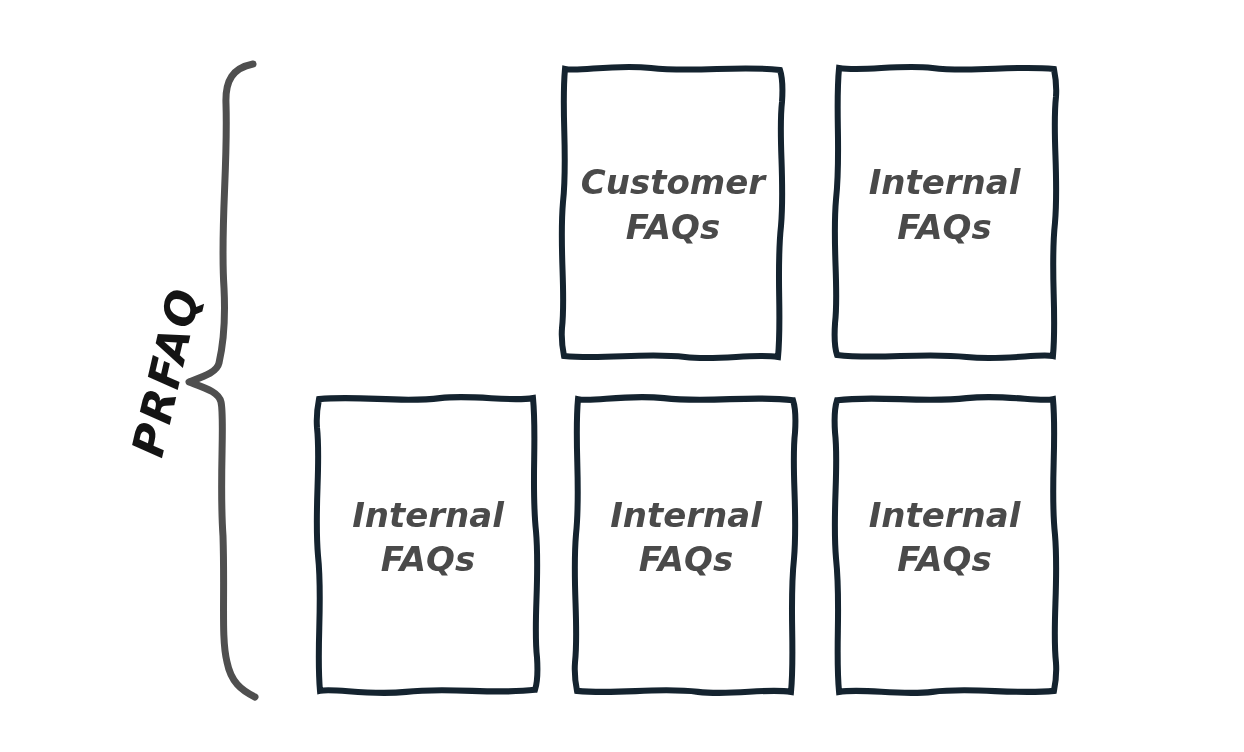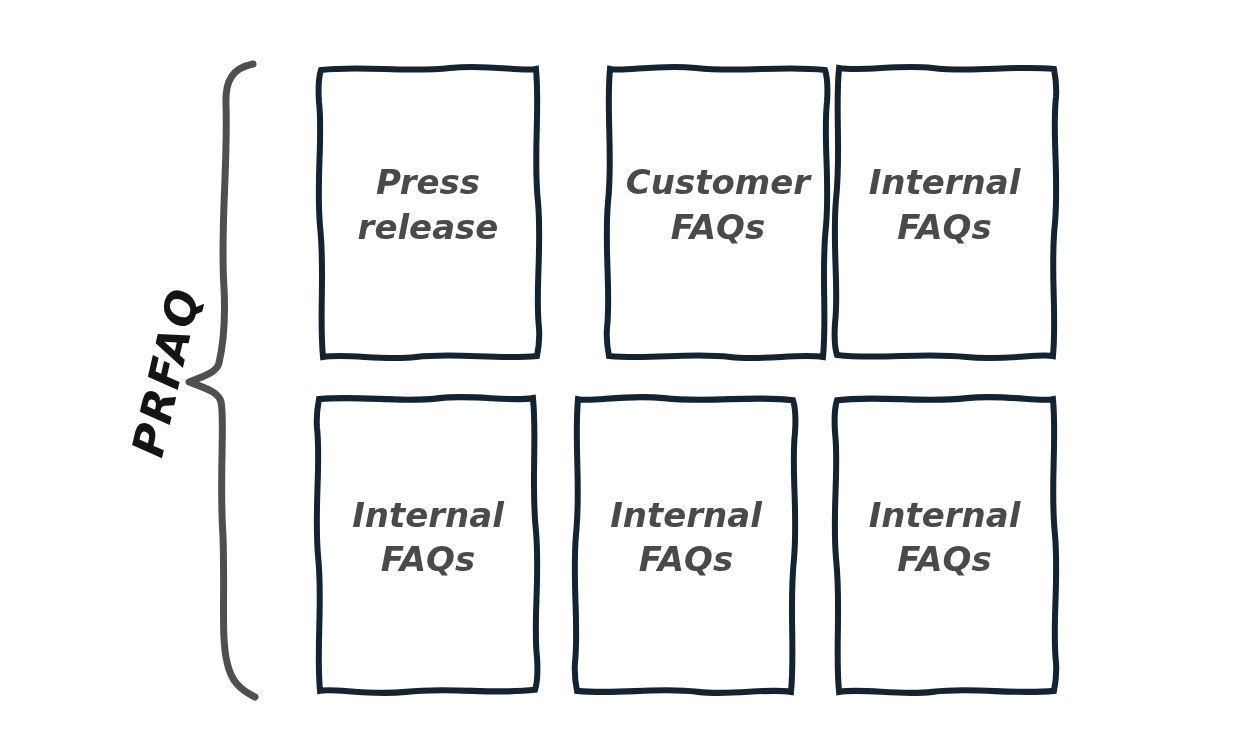--- a/index.html
+++ b/index.html
@@ -63,48 +63,39 @@
     text-align: center;
     transform: translateY(-8px);
     font-size: 34px;
     line-height: 1.3;
     font-weight: 600;
     font-style: italic;
     color: #4a4a4a;
     padding: 0 24px;
   }
   .pos-r1c1 { left: 310px; top: 60px; }
-  .pos-r1c2 { left: 600px; top: 60px; }
+  .pos-r1c2 { left: 555px; top: 60px; }
   .pos-r1c3 { left: 826px; top: 60px; width: 237px; }
   .pos-r2c1 { left: 310px; top: 390px; height: 310px; }
   .pos-r2c2 { left: 568px; top: 390px; height: 310px; }
   .pos-r2c3 { left: 826px; top: 390px; width: 237px; height: 310px; }
 </style>
 </head>
 <body>
 
 <div class="stage">
 
   <div class="group-label">PRFAQ</div>
 
   <svg class="brace" viewBox="0 0 95 645" fill="none">
     <path stroke="#4f4f4f" stroke-width="7" stroke-linecap="round" stroke-linejoin="round" fill="none" d="M78,6 C58,10 50,22 51,46 C53,110 45,170 49,230 C51,270 47,292 44,305
              C42,314 30,318 14,324 C30,330 44,334 46,344 C50,362 44,420 48,478
              C50,540 46,580 52,604 C56,624 66,632 80,639"></path>
   </svg>
 
-  <div class="card pos-r1c1">
-    <svg class="sketch v1" viewBox="0 0 236 305" preserveAspectRatio="none">
-      <path stroke="#14232f" stroke-width="6" stroke-linecap="round" fill="none" d="M11,10 C52,5 96,13 140,8 C178,4 212,12 226,9
-               C230,52 223,96 228,142 C232,188 225,232 229,268 C230,281 228,291 227,296
-               C186,300 146,292 106,297 C72,301 38,293 13,297
-               C9,256 15,212 10,166 C6,121 13,76 9,42 C8,27 9,16 11,10 Z"></path>
-    </svg>
-    <div class="card-label">Press release</div>
-  </div>
 
   <div class="card pos-r1c2">
     <svg class="sketch v2" viewBox="0 0 236 305" preserveAspectRatio="none">
       <path stroke="#14232f" stroke-width="6" stroke-linecap="round" fill="none" d="M11,10 C52,5 96,13 140,8 C178,4 212,12 226,9
                C230,52 223,96 228,142 C232,188 225,232 229,268 C230,281 228,291 227,296
                C186,300 146,292 106,297 C72,301 38,293 13,297
                C9,256 15,212 10,166 C6,121 13,76 9,42 C8,27 9,16 11,10 Z"></path>
     </svg>
     <div class="card-label">Customer FAQs</div>
   </div>

